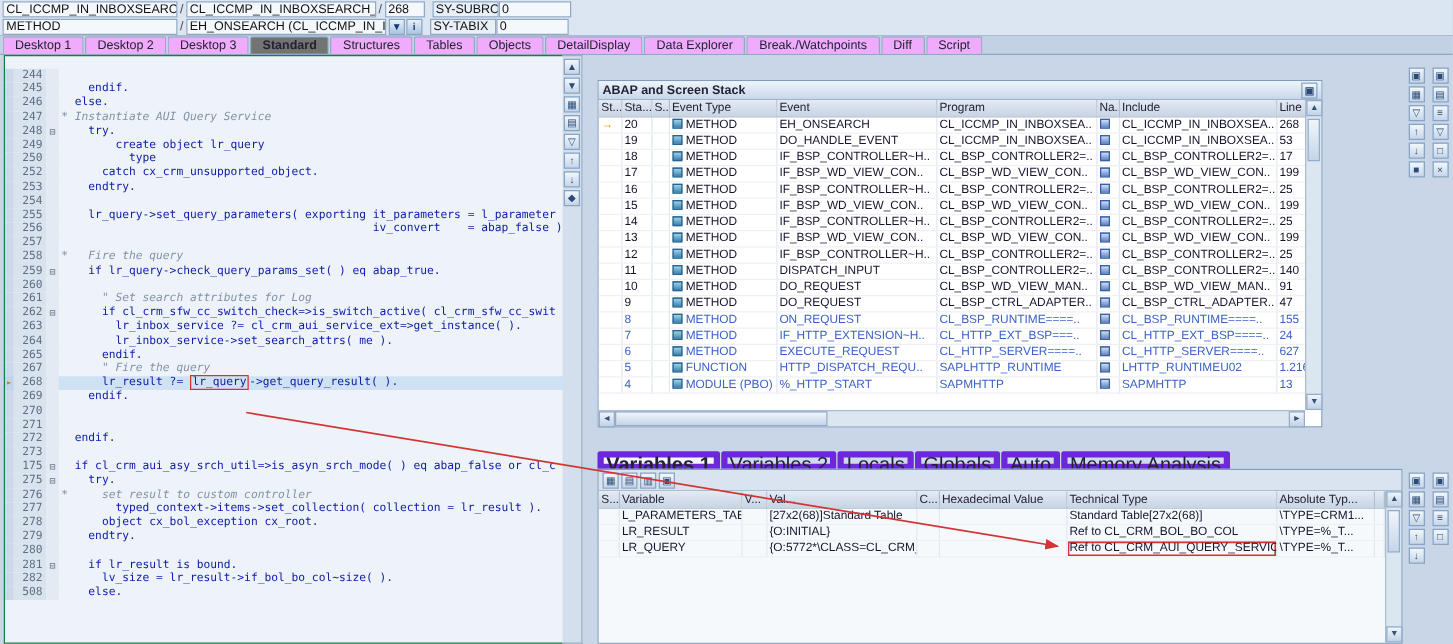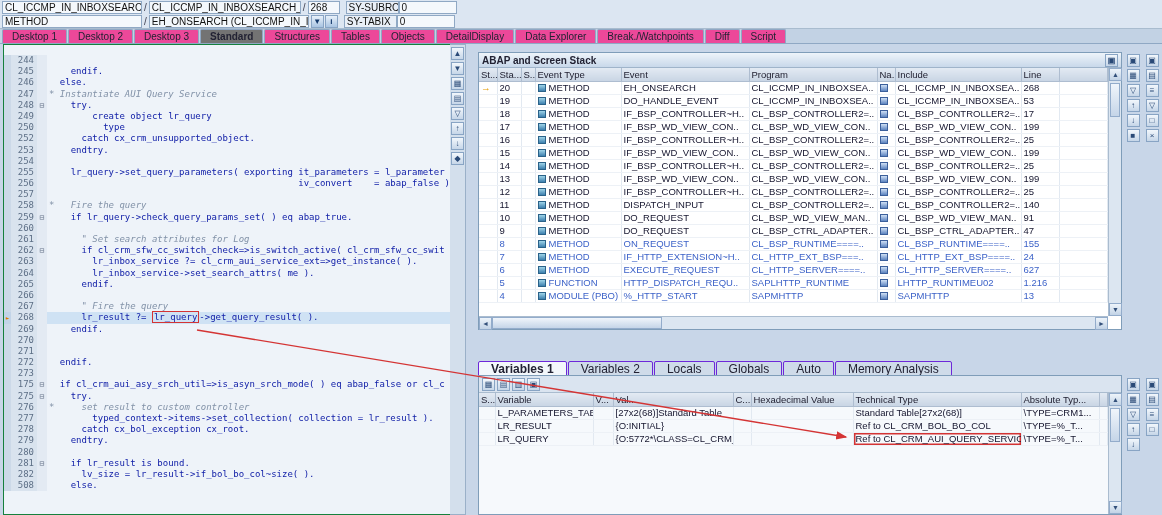--- a/index.html
+++ b/index.html
@@ -11,21 +11,21 @@
   .hrow{display:flex;align-items:center;height:13px;margin-bottom:1px;}
   .fld{height:13px;border:1px solid #8fa8c4;background:#f4f8fc;font-size:10px;line-height:11px;padding:0 2px;white-space:nowrap;overflow:hidden;}
   .f1{width:140px;} .f2{width:152px;} .f2b{width:160px;} .f3{width:32px;}
   .syl{width:53px;margin-left:6px;background:#e9eff7;}
   .syv{width:58px;}
   .slash{padding:0 2px;color:#445;font-size:10px;}
   .hicons{display:flex;gap:1px;margin-left:2px;}
 
   
   .tabstrip{position:absolute;left:0;top:29px;width:100%;height:15px;background:#c2d2e4;display:flex;align-items:flex-end;padding-left:2px;border-bottom:1px solid #8fa8c4;}
-  .tab{height:14px;line-height:13px;padding:0 9px;font-size:10px;background:#ec4899;border:1px solid #8fa8c4;border-bottom:none;margin-right:1px;border-radius:2px 2px 0 0;color:#223;white-space:nowrap;}
+  .tab{height:14px;line-height:13px;padding:0 9px;font-size:10px;background:#f0abfc;border:1px solid #8fa8c4;border-bottom:none;margin-right:1px;border-radius:2px 2px 0 0;color:#223;white-space:nowrap;}
   .tab.active{background:#737373;font-weight:bold;}
 
   
   .editor{position:absolute;left:3px;top:44px;width:450px;height:471px;background:#eef3f9;border:1px solid #15803d;overflow:hidden;}
   .code-lines{padding-top:10px;font-family:"DejaVu Sans Mono",monospace;font-size:9px;}
   .cl{display:flex;height:11.2px;line-height:11.2px;}
   .cl.cur{background:#cfe2f4;}
   .margin{width:7px;flex:none;background:#ccd9e8;font-size:6px;text-align:center;color:#e07b00;line-height:11px;}
   .cl.cur .margin{background:#c2d4e8;}
   .ln{width:26px;flex:none;background:#d9e3ee;color:#5d6f86;text-align:right;padding-right:3px;}
@@ -37,21 +37,21 @@
   .es{position:absolute;left:450px;top:44px;width:17px;height:471px;background:#d3dfec;border:1px solid #9ab0c8;border-left:none;padding-top:2px;}
 
   
   .icon-btn{display:block;width:13px;height:13px;background:linear-gradient(#f2f7fc,#c6d6e8);border:1px solid #88a4c4;font-size:8px;line-height:11px;text-align:center;color:#2a4a77;margin:0 auto 2px auto;cursor:default;}
   .hicons .icon-btn{display:inline-block;margin:0;background:linear-gradient(#e8f1fa,#a9c4e2);color:#12386b;font-weight:bold;}
   .side-col{position:absolute;width:16px;}
   .s1{left:1125px;top:54px;} .s2{left:1144px;top:54px;}
   .s3{left:1125px;top:378px;} .s4{left:1144px;top:378px;}
 
   
-  .stack-panel{position:absolute;left:478px;top:52px;width:644px;height:278px;border:1px solid #7f9db9;background:#fff;}
+  .stack-panel{position:absolute;left:478px;top:64px;width:580px;height:278px;border:1px solid #7f9db9;background:#fff;}
   .panel-title{height:15px;background:linear-gradient(#eef4fa,#c8d8ea);border-bottom:1px solid #9fb4ca;display:flex;align-items:center;padding:0 3px;font-size:10px;font-weight:bold;color:#223;}
   .panel-title .spacer{flex:1;}
   .panel-title .icon-btn{margin:0;}
   .table-wrap{position:absolute;left:0;top:15px;right:13px;bottom:13px;overflow:hidden;background:#fff;}
 
   table.grid{border-collapse:collapse;table-layout:fixed;width:100%;}
   .grid th{background:linear-gradient(#e3eaf3,#c9d5e4);border-right:1px solid #aebdd0;border-bottom:1px solid #aebdd0;font-weight:normal;font-size:9.5px;text-align:left;padding:0 2px;height:13px;overflow:hidden;white-space:nowrap;color:#223;}
   .grid td{border-right:1px solid #e2e9f1;border-bottom:1px solid #edf1f6;font-size:9.5px;height:13px;line-height:12px;padding:0 2px;white-space:nowrap;overflow:hidden;color:#15152e;}
   .grid tr.blue td{color:#3c62c8;}
   .cur-arrow{color:#e59a00;font-weight:bold;}
@@ -64,21 +64,21 @@
   .vars-panel .vscroll{top:17px;bottom:0;}
   .sbtn{width:13px;height:13px;flex:none;background:linear-gradient(#eef4fa,#c2d3e6);border:1px solid #93accb;font-size:7px;line-height:11px;text-align:center;color:#33507a;}
   .strack{flex:1;position:relative;}
   .sthumb{position:absolute;left:1px;right:1px;top:2px;height:34px;background:linear-gradient(#f0f5fb,#c5d5e8);border:1px solid #93accb;}
   .hscroll{position:absolute;left:0;bottom:0;height:13px;right:13px;background:#dce6f1;border-top:1px solid #aabccf;display:flex;}
   .sthumb-h{width:170px;background:linear-gradient(#f0f5fb,#c5d5e8);border:1px solid #93accb;}
   .strack-h{flex:1;}
 
   
   .vars-tabs{position:absolute;left:478px;top:360px;height:16px;display:flex;align-items:flex-end;}
-  .vtab{height:15px;line-height:14px;padding:0 12px;font-size:12px;background:#cfdbe9;border:1px solid #6d28d9;margin-right:1px;border-radius:2px 2px 0 0;color:#223;white-space:nowrap;}
+  .vtab{height:15px;line-height:14px;padding:0 2px;font-size:16px;background:#cfdbe9;border:5px solid #6d28d9;margin-right:1px;border-radius:2px 2px 0 0;color:#223;white-space:nowrap;}
   .vtab.active{background:#f3f7fb;font-weight:bold;}
   .vars-panel{position:absolute;left:478px;top:375px;width:644px;height:140px;border:1px solid #7f9db9;background:#eef3f8;}
   .vars-toolbar{height:17px;background:#dae4f0;border-bottom:1px solid #aabccf;display:flex;align-items:center;gap:2px;padding:0 3px;}
   .vars-toolbar .icon-btn{margin:0;}
   .vars-table-wrap{position:absolute;left:0;top:17px;right:13px;bottom:0;overflow:hidden;background:#f6f9fc;}
 
   
   .overlay{position:absolute;left:0;top:0;z-index:50;pointer-events:none;}
 </style>
 </head>
@@ -245,26 +245,20 @@
         <span class="ct">        lr_inbox_service-&gt;set_search_attrs( me ).</span>
       </div>
       <div class="cl">
         <span class="margin"></span>
         <span class="ln">265</span>
         <span class="fold"></span>
         <span class="ct">      endif.</span>
       </div>
       <div class="cl">
         <span class="margin"></span>
-        <span class="ln">266</span>
-        <span class="fold"></span>
-        <span class="ct"></span>
-      </div>
-      <div class="cl">
-        <span class="margin"></span>
         <span class="ln">267</span>
         <span class="fold"></span>
         <span class="ct cm">      " Fire the query</span>
       </div>
       <div class="cl cur">
         <span class="margin">►</span>
         <span class="ln">268</span>
         <span class="fold"></span>
         <span class="ct">      lr_result ?= <span class="redbox">lr_query</span>-&gt;get_query_result( ).</span>
       </div>
@@ -319,21 +313,21 @@
       <div class="cl">
         <span class="margin"></span>
         <span class="ln">277</span>
         <span class="fold"></span>
         <span class="ct">        typed_context-&gt;items-&gt;set_collection( collection = lr_result ).</span>
       </div>
       <div class="cl">
         <span class="margin"></span>
         <span class="ln">278</span>
         <span class="fold"></span>
-        <span class="ct">      catch cx_bol_exception cx_root.</span>
+        <span class="ct">      object cx_bol_exception cx_root.</span>
       </div>
       <div class="cl">
         <span class="margin"></span>
         <span class="ln">279</span>
         <span class="fold"></span>
         <span class="ct">    endtry.</span>
       </div>
       <div class="cl">
         <span class="margin"></span>
         <span class="ln">280</span>

